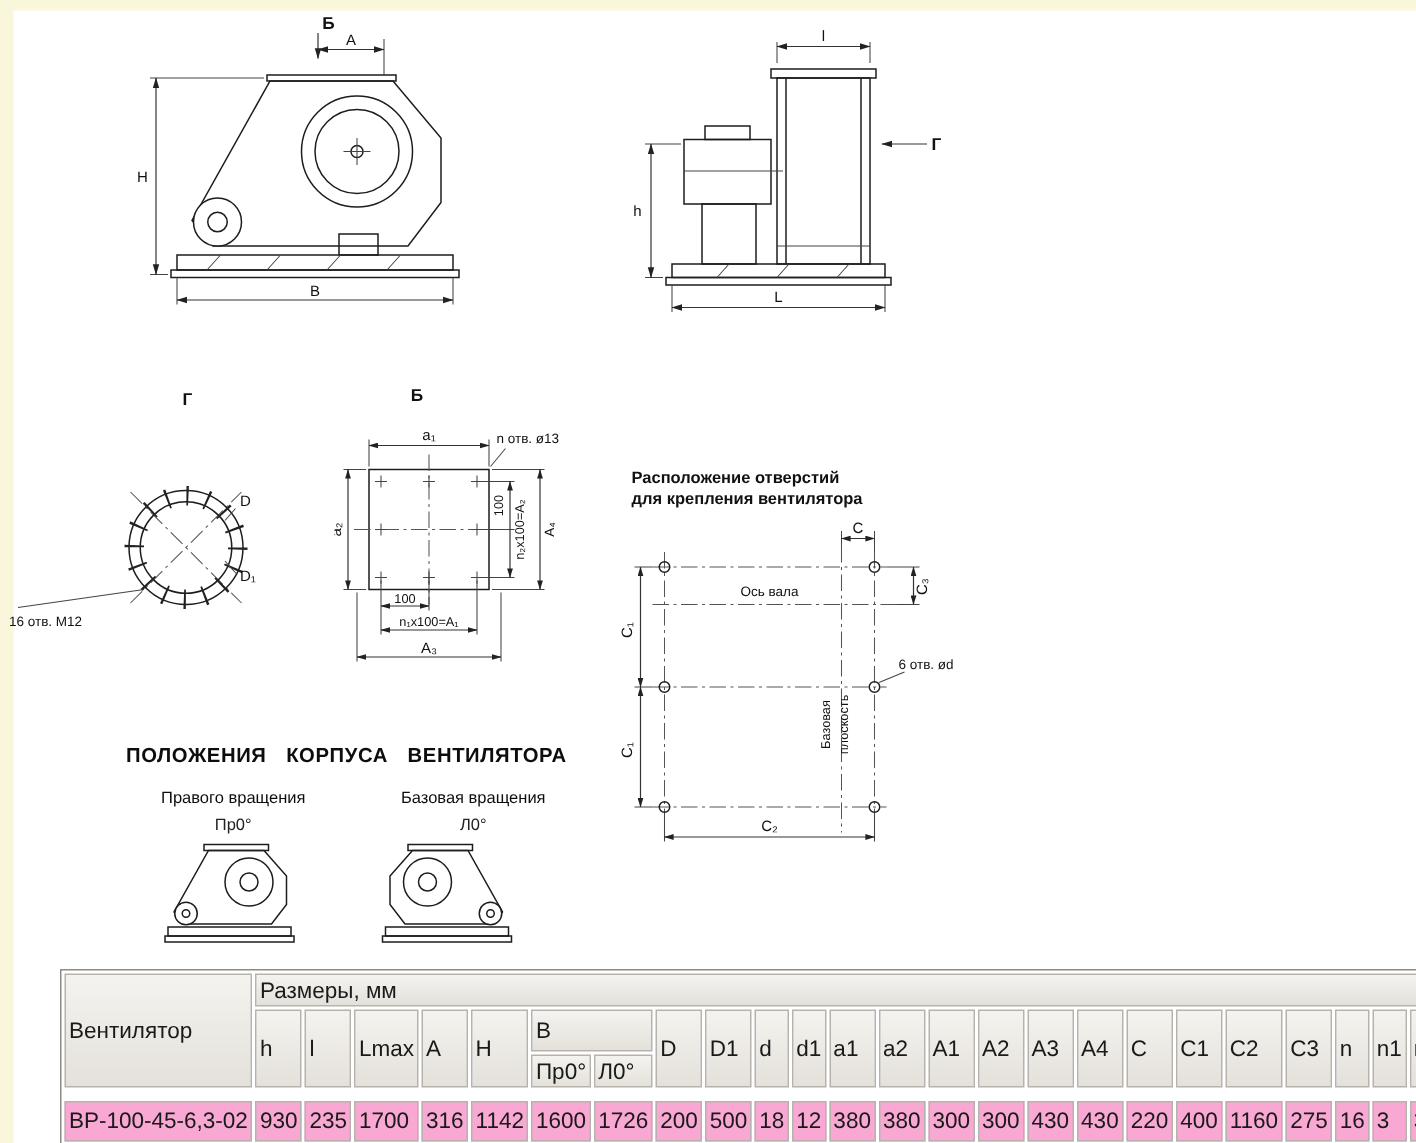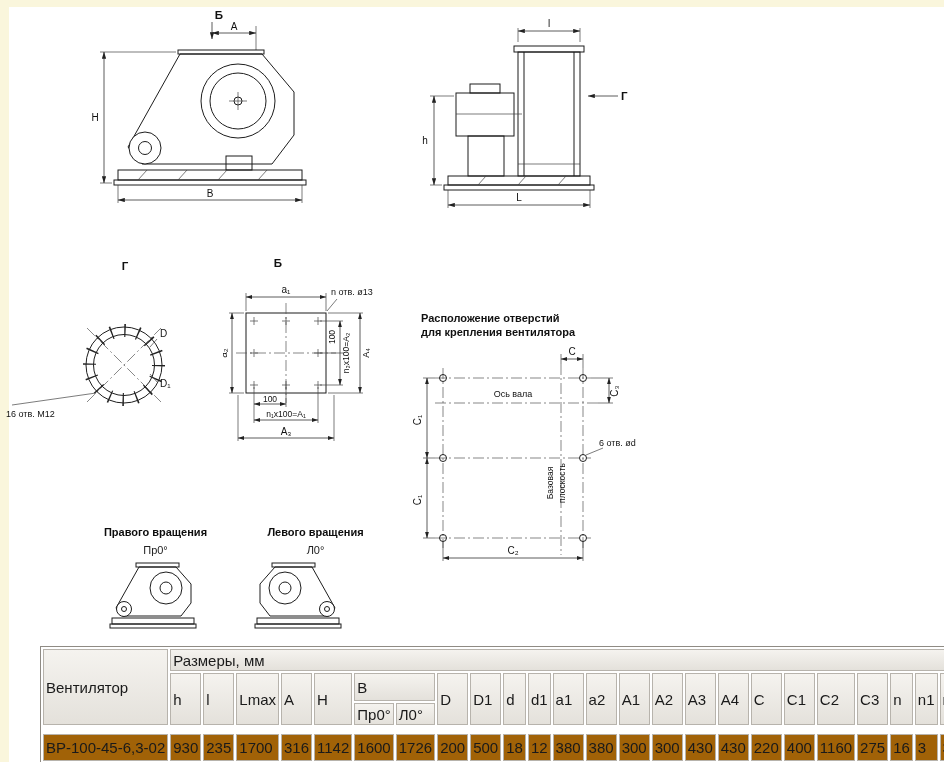--- a/index.html
+++ b/index.html
@@ -14,33 +14,33 @@
   .t{stroke:#444;fill:none;stroke-width:0.7;}
   .d{stroke:#333;fill:none;stroke-width:0.8;}
   .c{stroke:#555;fill:none;stroke-width:0.7;stroke-dasharray:11 3 2 3;}
   svg text{font-family:"Liberation Sans",sans-serif;font-size:10px;fill:#111;stroke:none;}
   .tt{font-size:11.5px;font-weight:bold;}
   .s9{font-size:9px;}
   .sm{font-size:8.5px;}
   .b11{font-size:11px;font-weight:bold;}
   
   .pos-title{position:absolute;font-size:13.5px;font-weight:bold;word-spacing:9px;letter-spacing:.4px;color:#0d0d0d;}
-  .pos-sub{position:absolute;font-size:11px;font-weight:bold;text-align:center;color:#0d0d0d;}
+  .pos-sub{position:absolute;font-size:11px;font-weight:normal;text-align:center;color:#0d0d0d;}
   .pos-mark{position:absolute;font-size:11px;text-align:center;color:#222;}
   
   .tblwrap{position:absolute;left:40px;top:646px;width:904px;height:118px;overflow:hidden;}
   table.dims{border-collapse:separate;border-spacing:2px;table-layout:fixed;background:#fff;border:1px solid #8f8b84;}
   table.dims th,table.dims td{border:1px solid #b7b3ac;font-size:15px;font-weight:normal;text-align:left;
       color:#1a1a1a;padding:0 2px;overflow:hidden;white-space:nowrap;}
   table.dims th{background:linear-gradient(#f5f3ef,#e4e1db);}
   tr.r1 th{height:20px;}
   tr.r2 th{height:26px;}
   tr.r3 th{height:20px;}
   tr.spacer td{border:none;background:transparent;height:5px;padding:0;}
-  tr.data td{background:#a16207;height:25px;}
+  tr.data td{background:#f9a8d4;height:25px;}
   td.name{text-align:left;padding-left:5px;}
 </style>
 </head>
 <body>
 
 <div id="page">
   <div class="edge-top"></div>
   <div class="edge-left"></div>
 
   <svg class="dwg" style="left:88px;top:6px" width="235" height="215" viewBox="0 0 235 215">
@@ -225,22 +225,23 @@
     <text x="159" y="47" text-anchor="middle">C</text>
     <text x="205" y="83" text-anchor="middle" transform="rotate(-90 205 83)">C₃</text>
     <text x="8" y="112" text-anchor="middle" transform="rotate(-90 8 112)">C₁</text>
     <text x="8" y="192" text-anchor="middle" transform="rotate(-90 8 192)">C₁</text>
     <text x="140" y="175" text-anchor="middle" transform="rotate(-90 140 175)" class="sm">Базовая</text>
     <text x="152" y="175" text-anchor="middle" transform="rotate(-90 152 175)" class="sm">плоскость</text>
     <text x="186" y="138" class="s9">6 отв. ød</text>
     <text x="100" y="246" text-anchor="middle">C₂</text>
   </svg>
 
+  <div class="pos-title" style="left:84px;top:496px">ПОЛОЖЕНИЯ КОРПУСА ВЕНТИЛЯТОРА</div>
   <div class="pos-sub" style="left:88px;top:526px;width:135px">Правого вращения</div>
-  <div class="pos-sub" style="left:248px;top:526px;width:135px">Левого вращения</div>
+  <div class="pos-sub" style="left:248px;top:526px;width:135px">Базовая вращения</div>
   <div class="pos-mark" style="left:88px;top:544px;width:135px">Пр0°</div>
   <div class="pos-mark" style="left:248px;top:544px;width:135px">Л0°</div>
 
   <svg class="dwg" style="left:108px;top:556px" width="95" height="78" viewBox="0 0 95 78">
     <g id="fanicon">
       <rect class="s" x="28" y="7" width="43" height="4"></rect>
       <path class="s" d="M31,11 L68,11 L83,28 L83,47 L73,60 L14,60 L8,52 Z"></path>
       <circle class="s" cx="58" cy="32" r="16"></circle>
       <circle class="s" cx="58" cy="32" r="6"></circle>
       <circle class="w" cx="16" cy="53" r="7.5"></circle>

